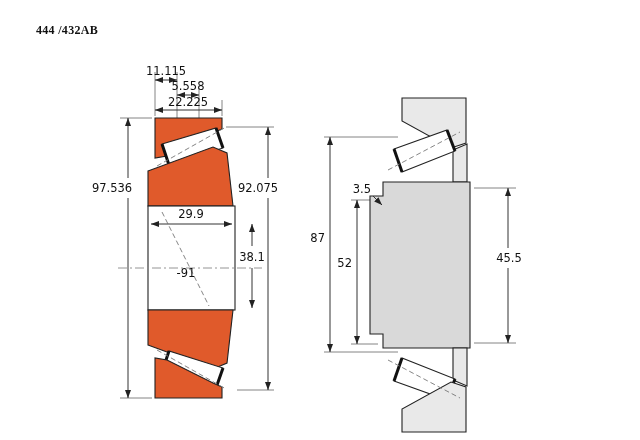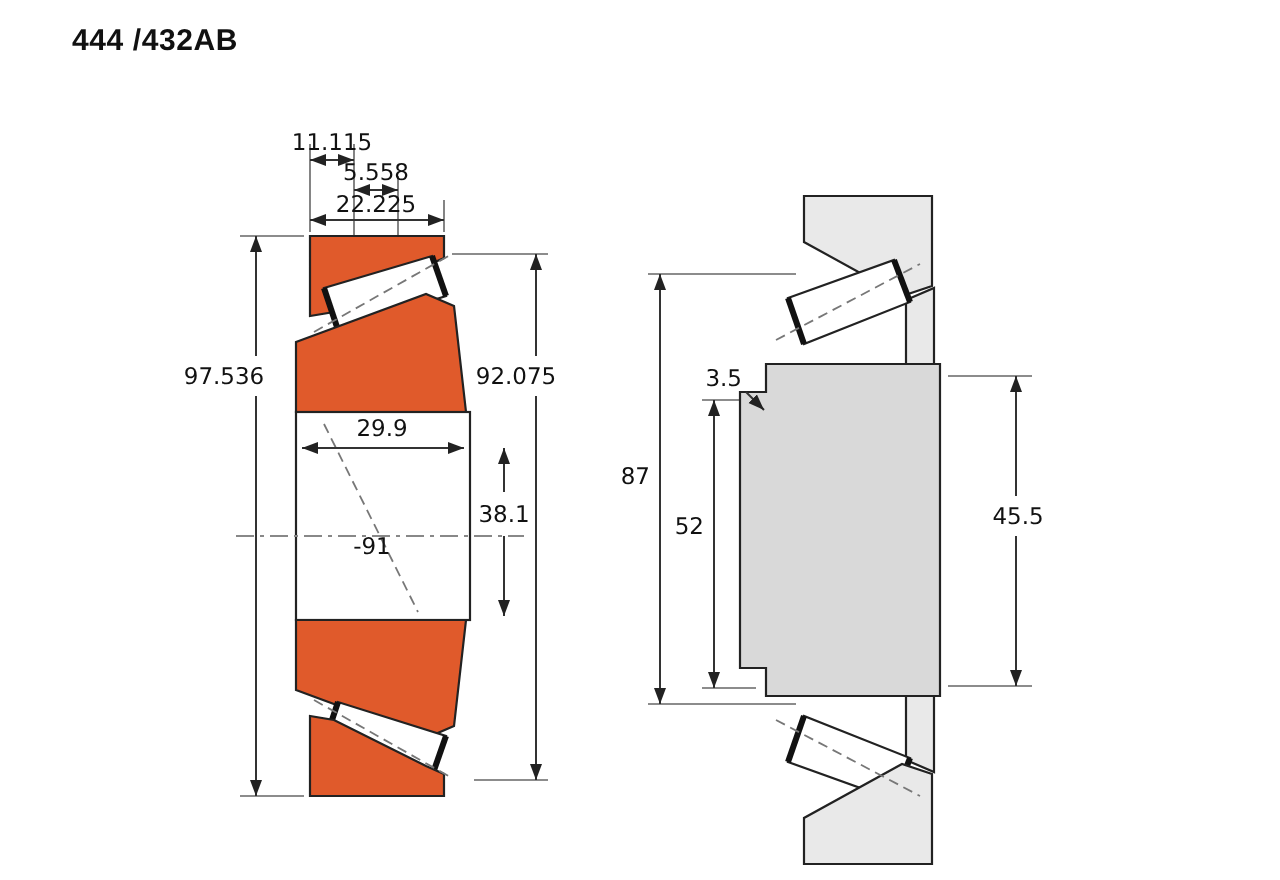--- a/index.html
+++ b/index.html
@@ -1,17 +1,17 @@
 <!DOCTYPE html>
 <html><head>
 <meta charset="utf-8">
 <style>
   html,body{margin:0;padding:0;background:#ffffff;width:640px;height:440px;overflow:hidden;}
   .page{position:relative;width:640px;height:440px;background:#fff;font-family:"Liberation Sans",sans-serif;}
-  .title{position:absolute;left:36px;top:12px;margin:0;font-size:15px;font-weight:700;color:#111;letter-spacing:.3px;}
+  .title{position:absolute;left:36px;top:23px;margin:0;font-size:12px;font-weight:700;color:#111;letter-spacing:.3px;font-family:Liberation Serif, serif;}
   svg{position:absolute;left:0;top:0;}
   .part{stroke:#222;stroke-width:1.1;stroke-linejoin:miter;}
   .white{fill:#ffffff;}
   .cap{stroke:#111;stroke-width:3;}
   .ext{stroke:#666;stroke-width:.8;}
   .dim{stroke:#333;stroke-width:1;}
   .dash{stroke:#777;stroke-width:.9;stroke-dasharray:5 3;fill:none;}
   .dashdot{stroke:#888;stroke-width:.9;stroke-dasharray:9 3 2 3;fill:none;}
   .dimtxt{font-family:"DejaVu Sans",sans-serif;font-size:11.5px;fill:#111;}
 </style>

